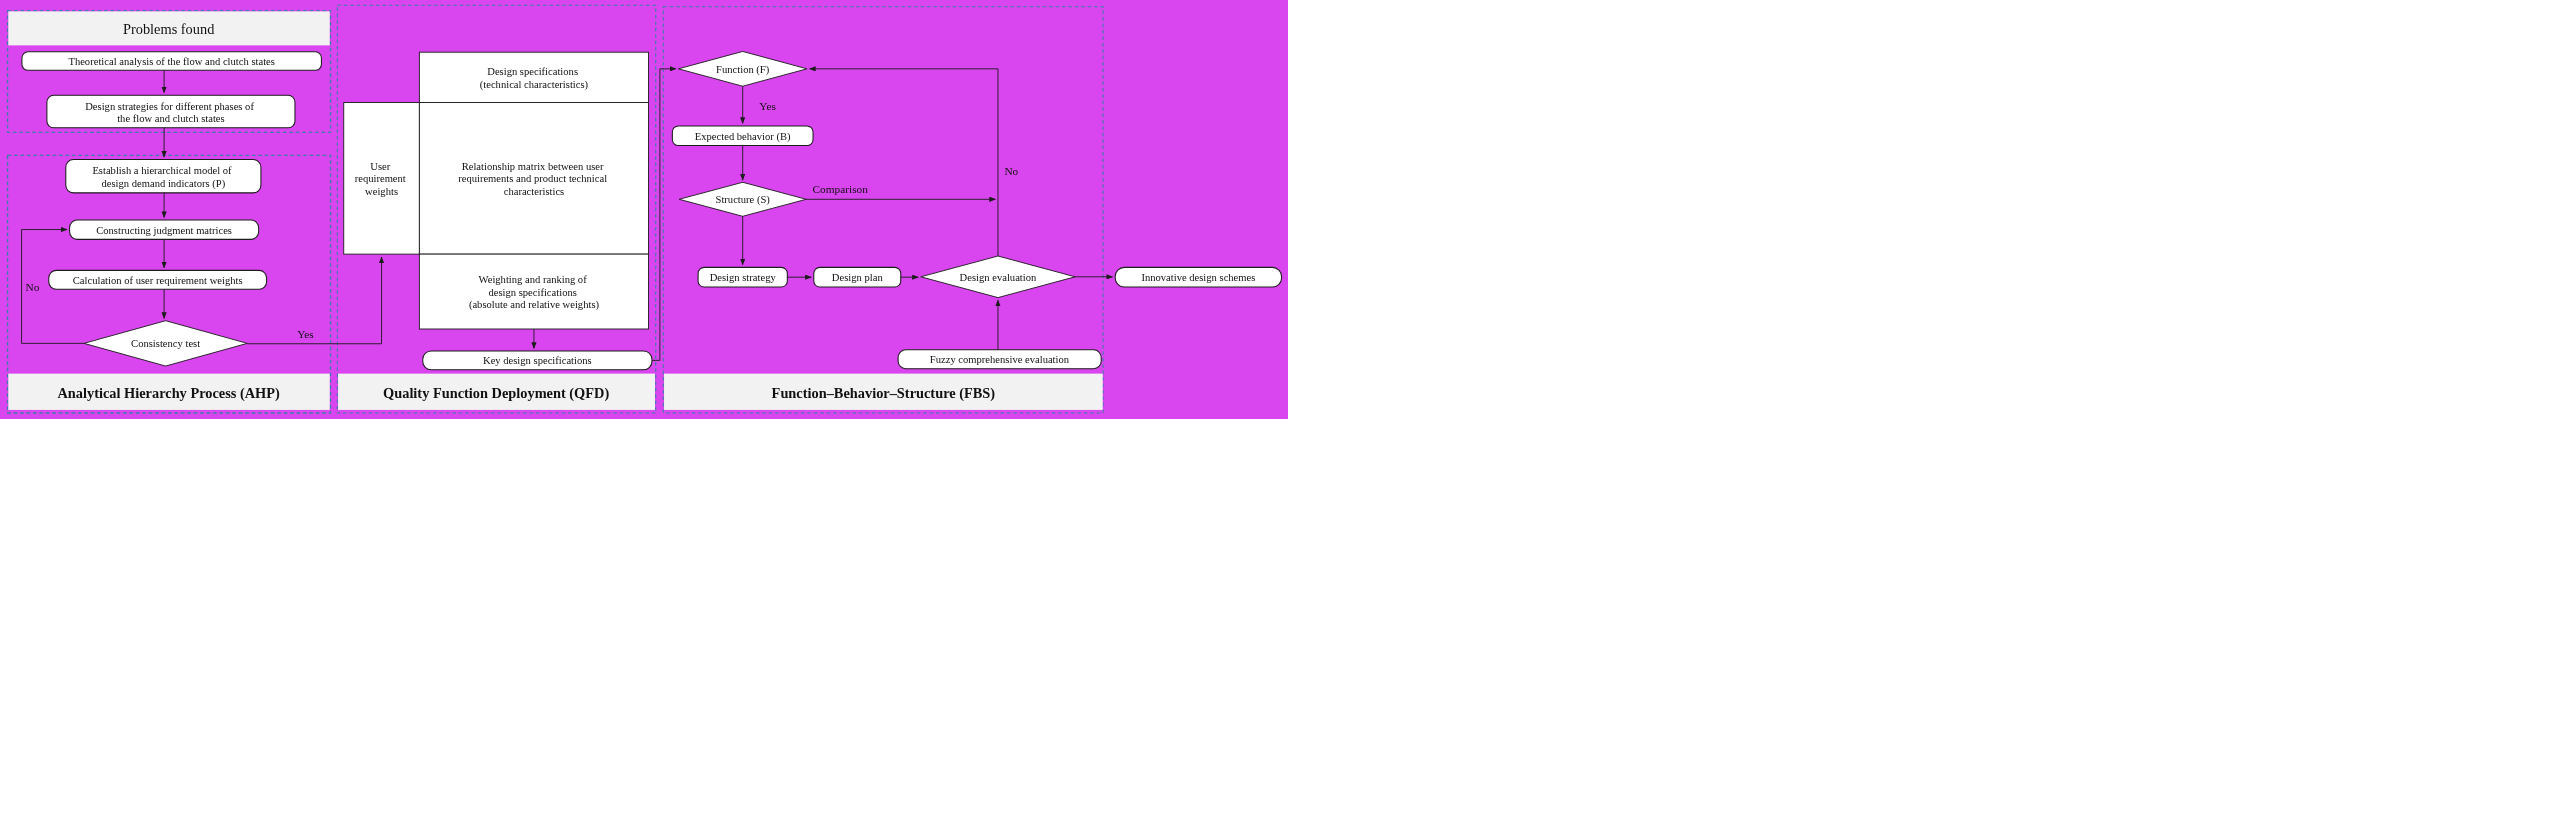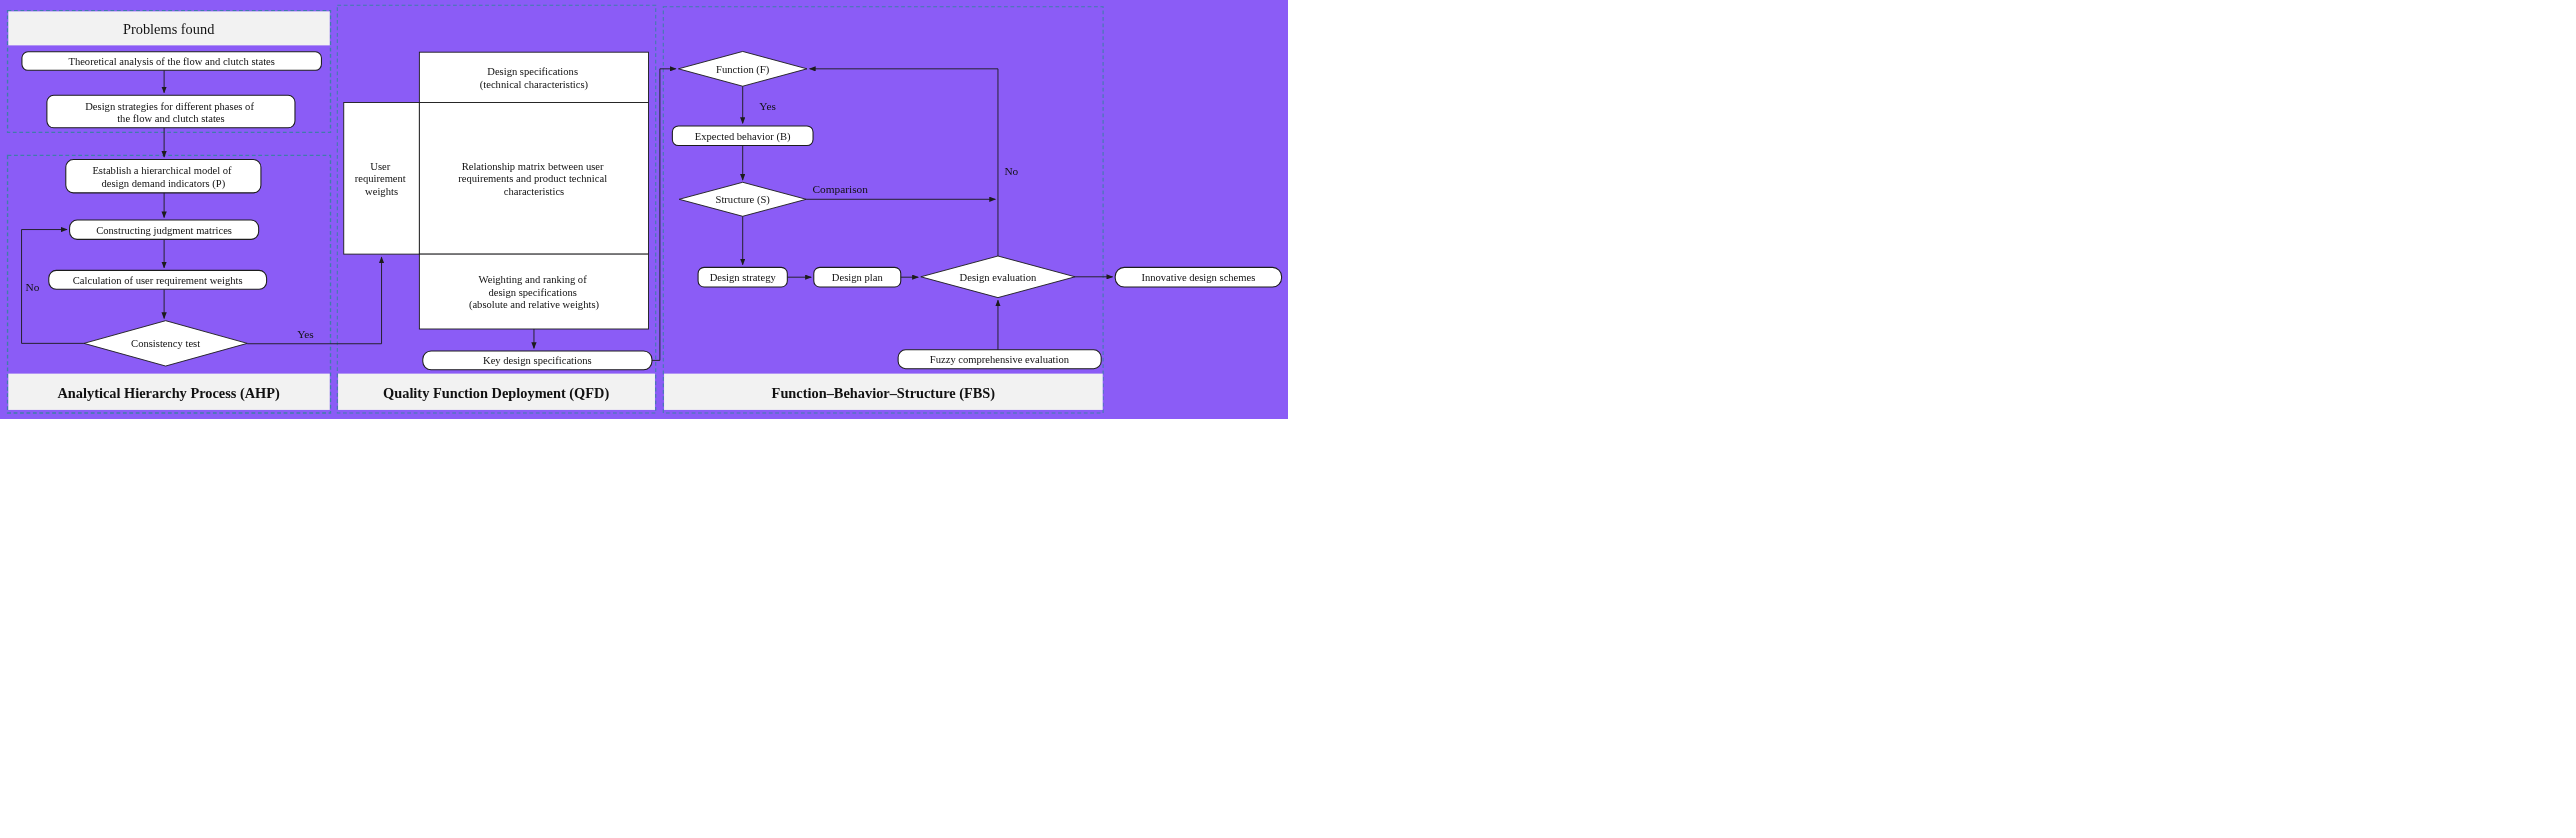--- a/index.html
+++ b/index.html
@@ -1,16 +1,16 @@
 <!DOCTYPE html>
 <html style="font-size:12px"><head>
 <meta charset="utf-8">
 <style>
   html,body{margin:0;padding:0;background:#ffffff;}
-  .stage{width:1288px;height:419px;position:relative;background:#8b5cf6;}
+  .stage{width:1288px;height:419px;position:relative;background:#d946ef;}
   svg{display:block;}
   text{font-family:"Liberation Serif","DejaVu Serif",serif;fill:#111;}
   .t14{font-size:14px;}
   .t15{font-size:15px;}
   .hdr{font-size:19px;}
   .ftr{font-size:19px;font-weight:bold;}
   .node{fill:#ffffff;stroke:#1c1c1c;stroke-width:1.4;}
   .mbox{fill:#ffffff;stroke:#1c1c1c;stroke-width:1.2;}
   .dia{fill:#ffffff;stroke:#1c1c1c;stroke-width:1.2;}
   .lin{stroke:#1c1c1c;stroke-width:1.2;fill:none;}

